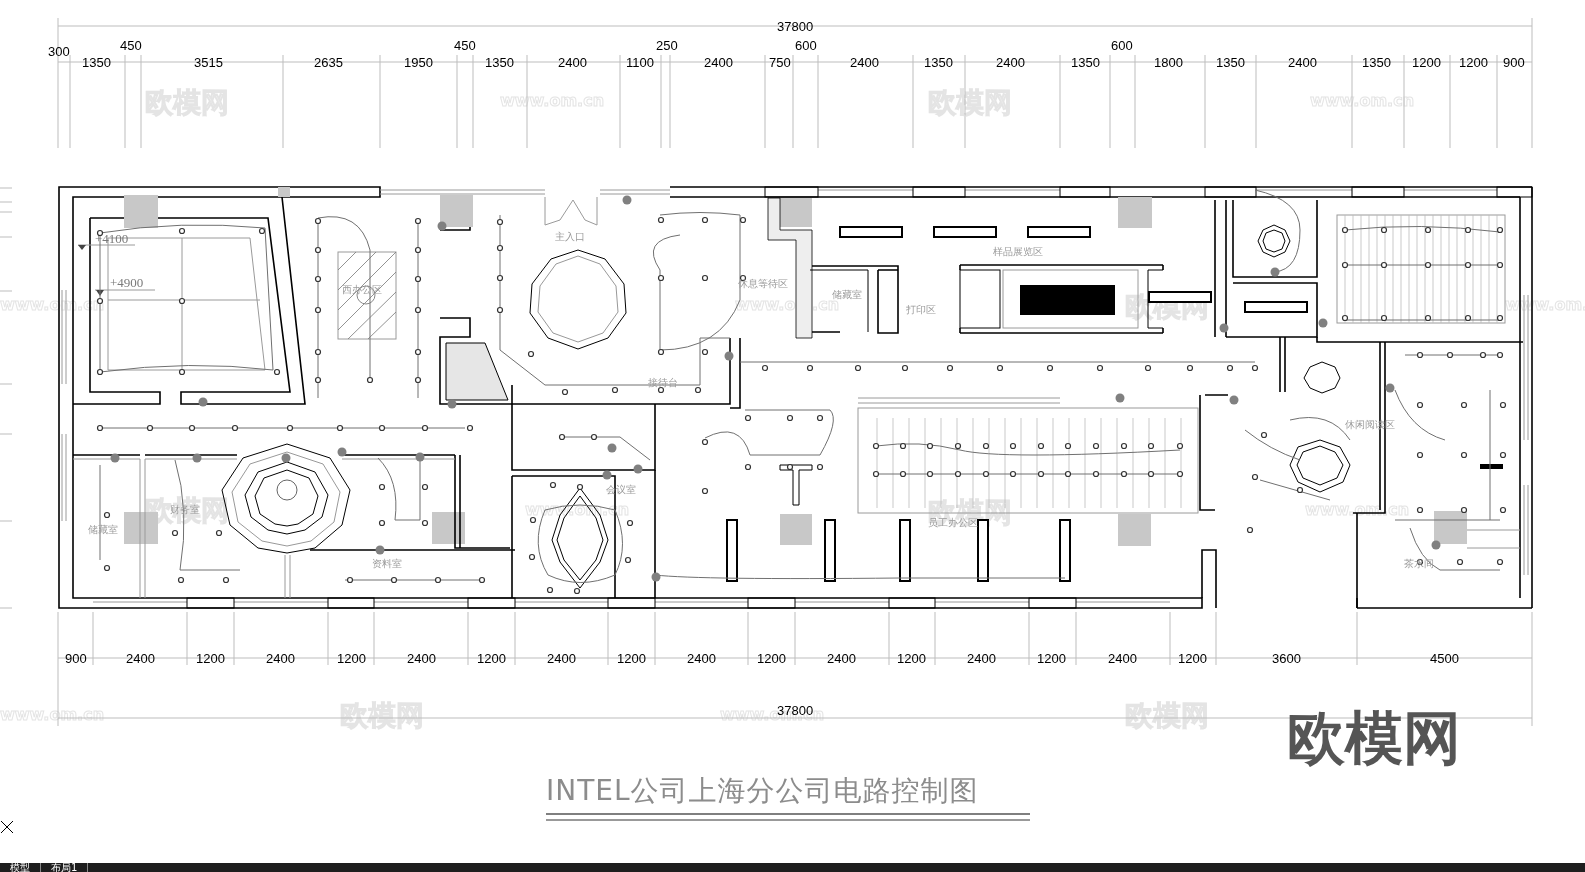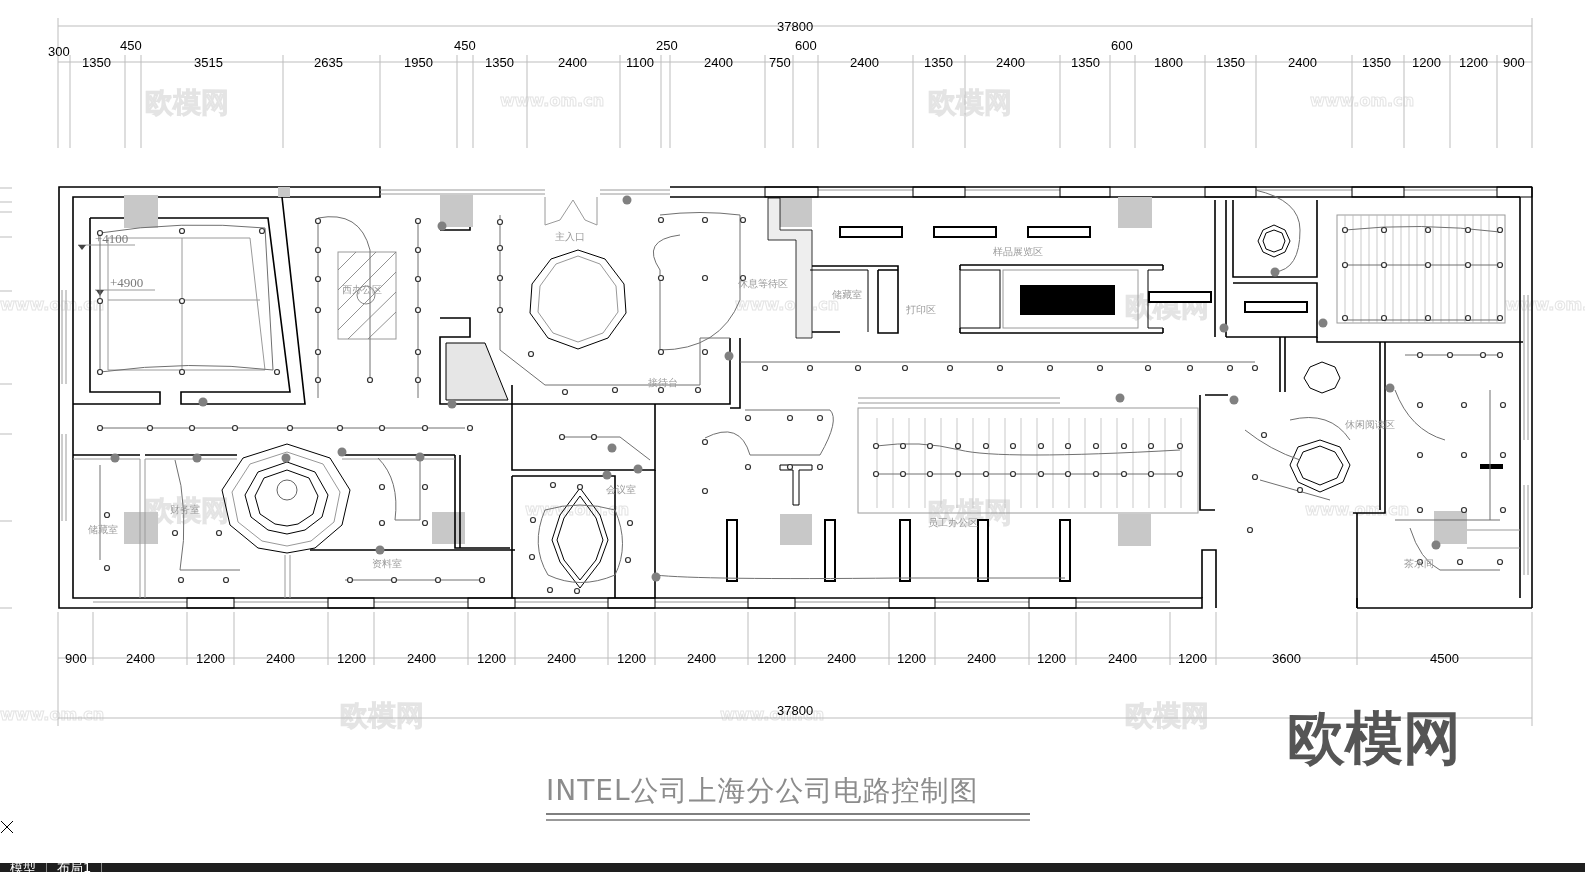--- a/index.html
+++ b/index.html
@@ -15,21 +15,21 @@
   .lamp { fill:#fff; stroke:#333; stroke-width:1.2; }
   .switch { fill:#808080; }
   .column { fill:#c8c8c8; }
   .room-label { font-size:10px; fill:#9a9a9a; }
   .elev-text { font-family:"Liberation Serif", serif; font-size:13px; fill:#7a7a7a; }
   .wm-text { font-size:28px; fill:none; stroke:#e4e4e4; stroke-width:1; font-weight:bold; }
   .wm-url { font-size:16px; fill:none; stroke:#e4e4e4; stroke-width:1; font-weight:bold; }
   .title-text { font-size:28px; fill:#8c8c8c; letter-spacing:1px; }
   .brand { font-size:58px; fill:#555; font-weight:bold; }
   #statusbar { position:absolute; left:0; bottom:0; width:1585px; height:9px; background:#1e1e1e; display:flex; }
-  .layout-tab { height:9px; color:#fff; font-size:13px; line-height:9px; padding:0 10px; border-right:1px solid #888; }
+  .layout-tab { height:9px; color:#fff; font-size:10px; line-height:9px; padding:0 10px; border-right:1px solid #888; }
   #ucs { position:absolute; left:0px; top:820px; width:14px; height:14px; }
 </style>
 </head>
 <body>
 
 <svg id="canvas" viewBox="0 0 1585 872" xmlns="http://www.w3.org/2000/svg">
 
   <g>
     <text class="wm-text" x="145" y="112">欧模网</text>
     <text class="wm-url" x="500" y="106">www.om.cn</text>

